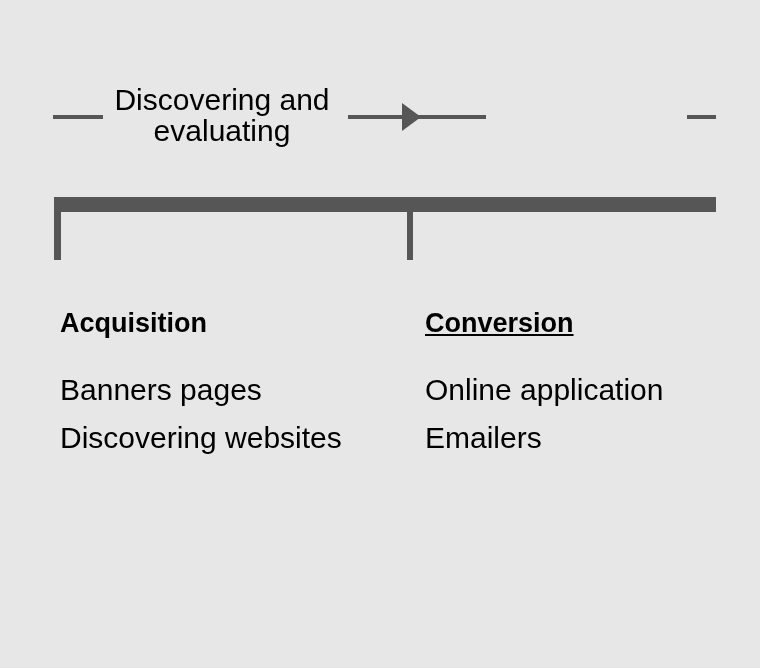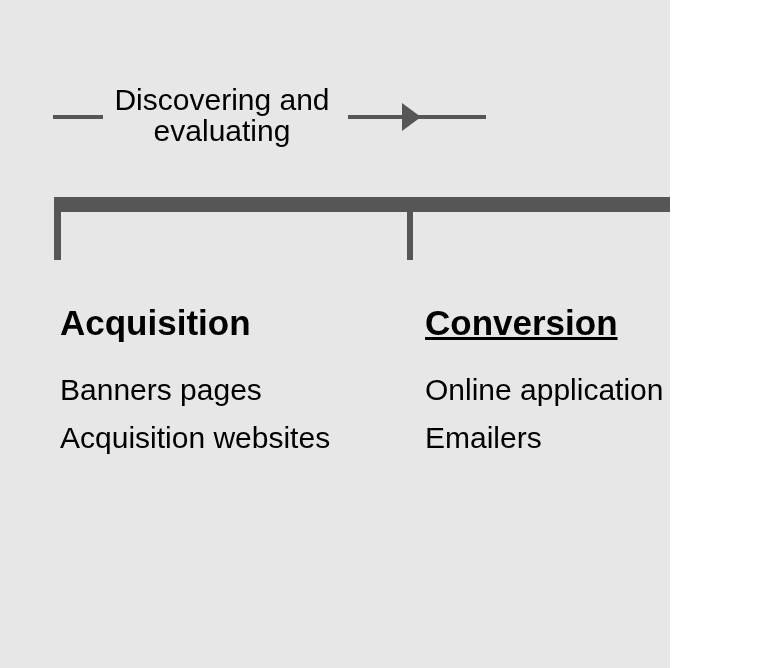--- a/index.html
+++ b/index.html
@@ -1,18 +1,18 @@
 <!DOCTYPE html>
 <html><head>
 <meta charset="utf-8">
 <style>
   html, body { margin: 0; padding: 0; }
   .canvas {
     position: relative;
-    width: 670px;
+    width: 760px;
     height: 668px;
     background: #e6e7e6;
     font-family: "Liberation Sans", sans-serif;
     color: #000000;
     overflow: hidden;
   }
   
   .dash {
     position: absolute;
     height: 4px;
@@ -60,21 +60,21 @@
     height: 63px;
     background: #565657;
   }
   .tick-left { left: 54px;  width: 7px; }
   .tick-mid  { left: 407px; width: 6px; }
 
   
   .col-heading {
     position: absolute;
     top: 303px;
-    font-size: 35px;
+    font-size: 27px;
     line-height: 40px;
     font-weight: bold;
     color: #000000;
     white-space: nowrap;
     text-align: right;
   }
   .col-heading-left  { left: 60px; }
   .col-heading-right { left: 425px; text-decoration: underline; }
 
   .col-items {
@@ -110,21 +110,21 @@
   <div class="dash dash-right"></div>
 
   <div class="timeline-bar"></div>
   <div class="tick tick-left"></div>
   <div class="tick tick-mid"></div>
 
   <div class="col-heading col-heading-left">Acquisition</div>
 
   <div class="col-items col-items-left">
     <div class="col-item">Banners pages</div>
-    <div class="col-item">Acquisition websites</div>
+    <div class="col-item">Discovering websites</div>
   </div>
 
   <div class="col-heading col-heading-right">Conversion</div>
 
   <div class="col-items col-items-right">
     <div class="col-item">Online application</div>
     <div class="col-item">Emailers</div>
   </div>
 
 </div>

